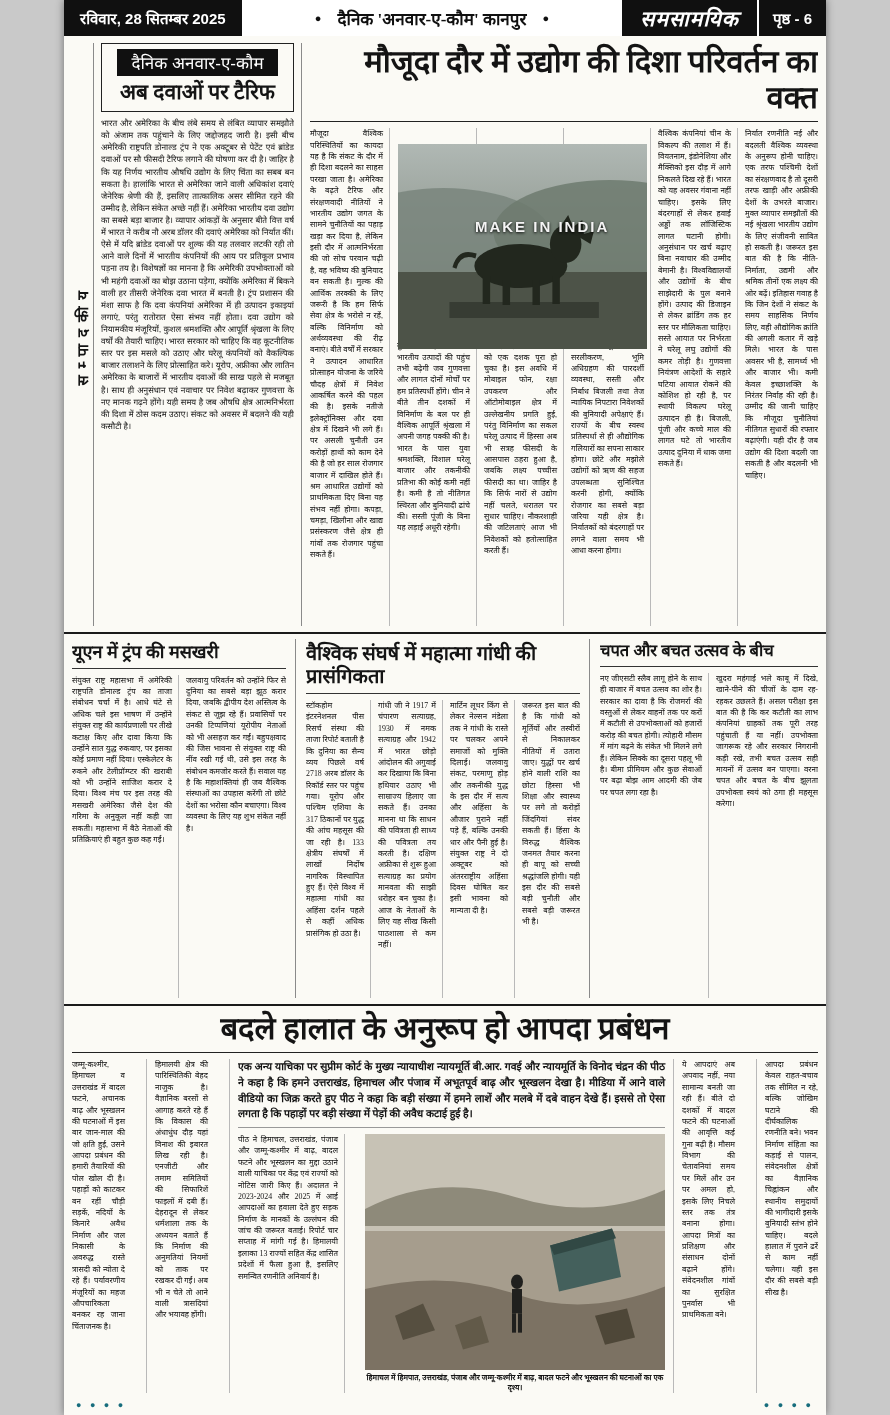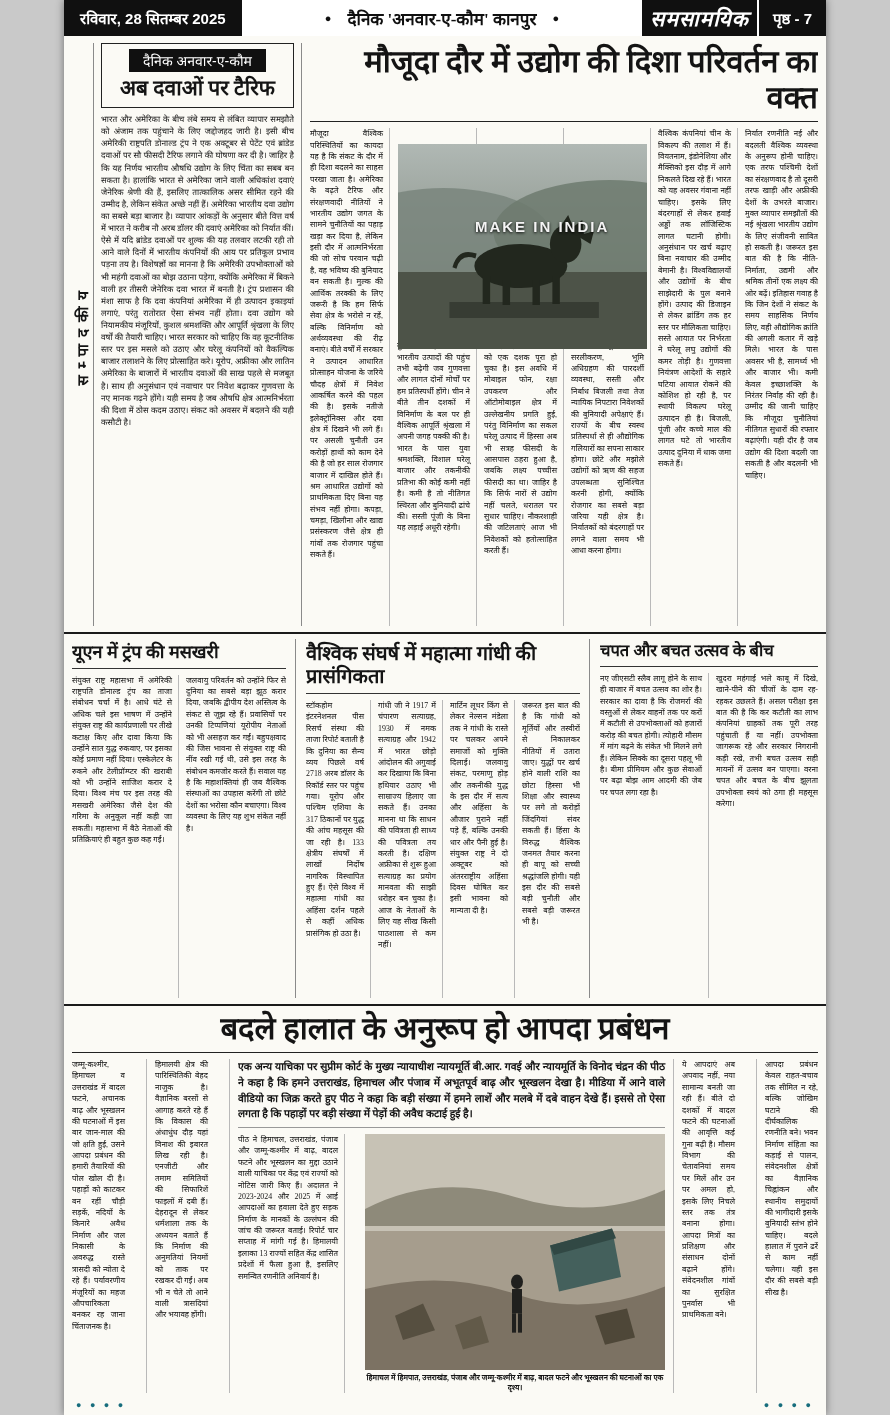--- a/index.html
+++ b/index.html
@@ -8,35 +8,35 @@
   .page{width:762px;height:1415px;margin:0 auto;background:#fbfaf5;color:#141414;
         display:flex;flex-direction:column;box-shadow:0 0 8px rgba(0,0,0,.45);overflow:hidden}
 
   
   .masthead{display:flex;align-items:stretch;background:#101010;color:#fff;flex:0 0 36px}
   .mast-date{display:flex;align-items:center;padding:0 16px;font-weight:bold;font-size:15px;
              font-family:"Liberation Sans",sans-serif;white-space:nowrap}
   .mast-mid{flex:1;background:#fff;color:#101010;display:flex;align-items:center;justify-content:center;
             gap:16px;font-size:17px;font-weight:bold}
   .mast-dot{font-size:11px;color:#101010}
-  .mast-section{display:flex;align-items:center;padding:0 8px;font-size:21px;font-weight:bold;
+  .mast-section{display:flex;align-items:center;padding:0 18px;font-size:21px;font-weight:bold;
                 font-style:italic;letter-spacing:1px}
   .mast-page{display:flex;align-items:center;padding:0 14px;font-size:15px;font-weight:bold;
              border-left:2px solid #fff;font-family:"Liberation Sans",sans-serif;white-space:nowrap}
 
   
   .top-row{display:flex;gap:8px;padding:7px 8px 6px;border-bottom:2px solid #1a1a1a;flex:0 0 598px;overflow:hidden}
   .editorial{flex:0 0 230px;display:flex;border-right:1px solid #8a8a8a;padding-right:7px;overflow:hidden}
   .vert-strip{flex:0 0 22px;display:flex;align-items:center;justify-content:center;
               border-right:1px solid #8a8a8a;margin-right:7px}
   .vert-strip span{writing-mode:vertical-rl;transform:rotate(180deg);font-weight:bold;font-size:15px;
                    letter-spacing:7px;font-family:"Liberation Sans",sans-serif}
   .ed-content{flex:1;display:flex;flex-direction:column;overflow:hidden}
   .ed-box{border:1px solid #222;padding:5px 6px 7px;margin-bottom:6px;text-align:center}
-  .ed-mast{display:inline-block;background:#101010;color:#fff;font-size:14px;padding:2px 14px;
+  .ed-mast{display:inline-block;background:#101010;color:#fff;font-size:17px;padding:2px 14px;
            margin-bottom:5px;font-family:"Liberation Sans",sans-serif}
   .ed-title{font-size:21px;font-weight:bold;line-height:1.1}
   .ed-body{flex:1;font-size:8.3px;line-height:1.46;text-align:justify;overflow:hidden}
 
   .industry{flex:1;display:flex;flex-direction:column;overflow:hidden}
   .ind-title{font-size:31px;font-weight:bold;text-align:right;line-height:1.15;
              padding:1px 0 6px;border-bottom:1px solid #222;margin-bottom:6px}
   .ind-body{position:relative;flex:1;display:flex;gap:7px;overflow:hidden}
   .ind-col{flex:1 1 0;font-size:7.9px;line-height:1.44;text-align:justify;overflow:hidden;
            border-right:1px solid #b9b9b9;padding-right:6px}
@@ -96,21 +96,21 @@
 <div class="page">
 
   <header class="masthead">
     <div class="mast-date">रविवार, 28 सितम्बर 2025</div>
     <div class="mast-mid">
       <span class="mast-dot">●</span>
       <span>दैनिक  'अनवार-ए-कौम'  कानपुर</span>
       <span class="mast-dot">●</span>
     </div>
     <div class="mast-section">समसामयिक</div>
-    <div class="mast-page">पृष्ठ - 7</div>
+    <div class="mast-page">पृष्ठ - 6</div>
   </header>
 
   <div class="top-row">
 
     <aside class="editorial">
       <div class="vert-strip">
         <span>सम्पादकीय</span>
       </div>
       <div class="ed-content">
         <div class="ed-box">

